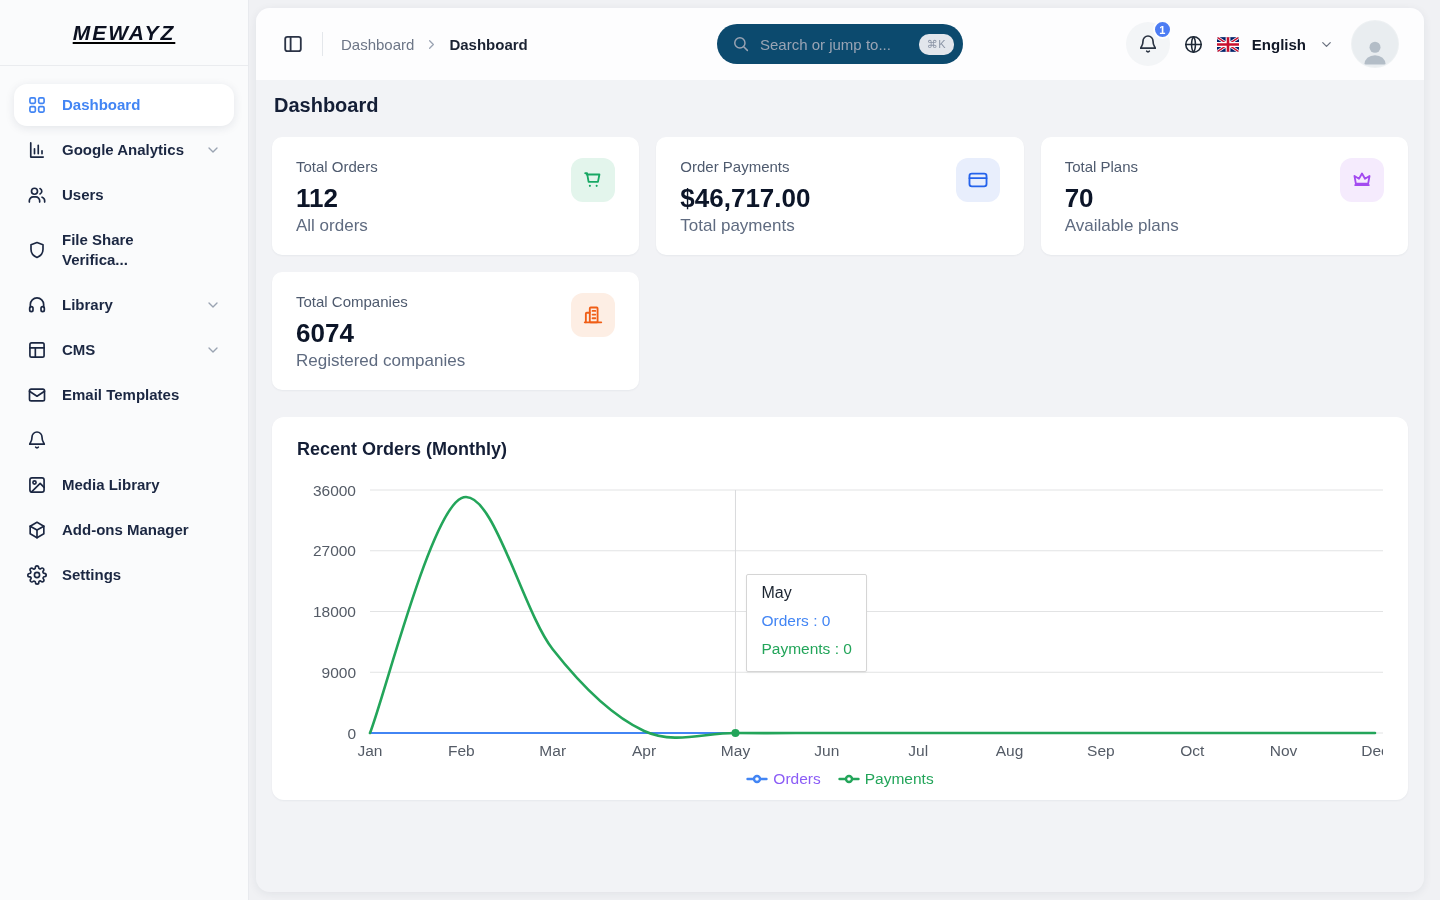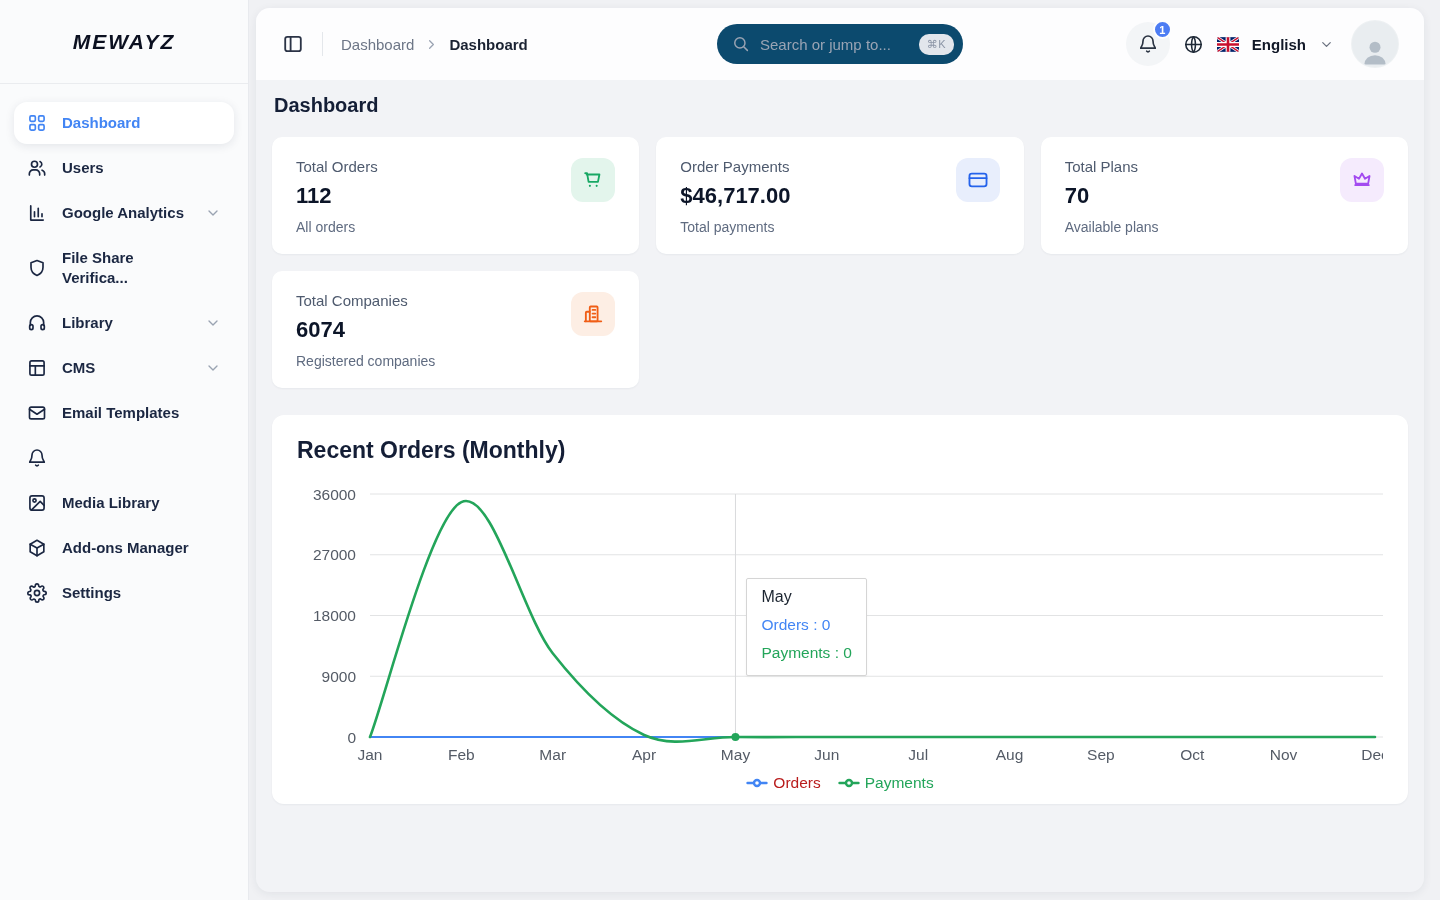--- a/index.html
+++ b/index.html
@@ -2,22 +2,22 @@
 <html><head>
 <meta charset="utf-8">
 <style>
   * { margin:0; padding:0; box-sizing:border-box; }
   html,body { width:1440px; height:900px; overflow:hidden;
     font-family:"Liberation Sans","DejaVu Sans",sans-serif; background:#f0f1f4; }
 
   
   .sidebar { position:fixed; left:0; top:0; bottom:0; width:249px;
     background:#fafbfc; border-right:1px solid #e8eaee; z-index:5; }
-  .logo-wrap { height:84px; display:flex; align-items:center; justify-content:center;
-    border-bottom:1px solid #eaecef; }
+  .logo-wrap { height:66px; display:flex; align-items:center; justify-content:center;
+    border-bottom:1px solid #eaecef;text-decoration:underline; }
   .logo { font-size:21px; font-weight:800; font-style:italic; letter-spacing:2px; color:#0b1020; }
   .nav { padding:18px 14px; display:flex; flex-direction:column; gap:3px; }
   .nav-item { display:flex; align-items:center; gap:15px; padding:11px 13px;
     border-radius:13px; color:#1b2742; font-weight:700; font-size:15px; cursor:pointer; }
   .nav-item .nav-label { max-width:138px; line-height:1.32; }
   .nav-item.active { background:#ffffff; color:#4285f4; box-shadow:0 2px 10px rgba(25,39,70,.10); }
   .nav-item .ic { flex:0 0 auto; }
   .nav-chevron { margin-left:auto; color:#9aa3b2; display:flex; }
 
   
@@ -56,28 +56,28 @@
     color:#b3bdc7; margin-left:5px; cursor:pointer; box-shadow:0 0 0 1px #eef1f3; }
 
   
   .content { padding:8px 16px; }
   .page-title { font-size:20px; font-weight:800; color:#141e36; margin:6px 0 20px 2px; }
 
   .stats { display:grid; grid-template-columns:repeat(3,1fr); gap:17px; }
   .stat-card { background:#fff; border-radius:10px; padding:21px 24px 19px;
     position:relative; box-shadow:0 1px 2px rgba(23,31,51,.05); }
   .stat-label { font-size:15px; color:#4e5a6e; }
-  .stat-value { font-size:22px; font-weight:800; color:#0c1528; margin-top:8px; }
-  .stat-sub { font-size:14px; color:#5f6b80; margin-top:10px; }
+  .stat-value { font-size:26px; font-weight:800; color:#0c1528; margin-top:8px; }
+  .stat-sub { font-size:17px; color:#5f6b80; margin-top:2px; }
   .chip { position:absolute; top:21px; right:24px; width:44px; height:44px;
     border-radius:12px; display:flex; align-items:center; justify-content:center; }
 
   .chart-card { background:#fff; border-radius:12px; margin-top:27px;
     padding:22px 25px 12px; box-shadow:0 1px 2px rgba(23,31,51,.05); }
-  .chart-title { font-size:23px; font-weight:800; color:#141e36; }
+  .chart-title { font-size:18px; font-weight:800; color:#141e36; }
   .chart-wrap { position:relative; margin-top:14px; height:296px; }
   .chart-wrap svg.plot { position:absolute; inset:0; }
   svg text.tick { font-family:"Liberation Sans","DejaVu Sans",sans-serif;
     font-size:15.5px; fill:#545b66; }
 
   .tooltip { position:absolute; background:#fff; border:1px solid #d5d5d5;
     border-radius:2px; padding:9px 14px 13px; min-width:100px; z-index:2;
     box-shadow:0 1px 3px rgba(0,0,0,.04); }
   .tooltip .t-title { font-size:16px; color:#1b2430; font-weight:500; }
   .tooltip .t-line { font-size:15.5px; margin-top:10px; white-space:nowrap; }
@@ -97,40 +97,40 @@
         <svg class="ic" width="20" height="20" viewBox="0 0 24 24" fill="none" stroke="currentColor" stroke-width="2" stroke-linecap="round" stroke-linejoin="round">
           <rect x="3.5" y="3.5" width="6.5" height="6.5" rx="1.5"></rect>
           <rect x="14" y="3.5" width="6.5" height="6.5" rx="1.5"></rect>
           <rect x="3.5" y="14" width="6.5" height="6.5" rx="1.5"></rect>
           <rect x="14" y="14" width="6.5" height="6.5" rx="1.5"></rect>
         </svg>
         <span class="nav-label">Dashboard</span>
       </div>
       <div class="nav-item">
         <svg class="ic" width="20" height="20" viewBox="0 0 24 24" fill="none" stroke="currentColor" stroke-width="2" stroke-linecap="round" stroke-linejoin="round">
+          <path d="M4.5 3.5v17h15"></path>
+          <line x1="9" y1="16.5" x2="9" y2="10.5"></line>
+          <line x1="13.5" y1="16.5" x2="13.5" y2="6.5"></line>
+          <line x1="18" y1="16.5" x2="18" y2="13"></line>
+        </svg>
+        <span class="nav-label">Google Analytics</span>
+        <span class="nav-chevron">
+          <svg class="ic" width="16" height="16" viewBox="0 0 24 24" fill="none" stroke="currentColor" stroke-width="2" stroke-linecap="round" stroke-linejoin="round">
+            <polyline points="6 9 12 15 18 9"></polyline>
+          </svg>
+        </span>
+      </div>
+      <div class="nav-item">
+        <svg class="ic" width="20" height="20" viewBox="0 0 24 24" fill="none" stroke="currentColor" stroke-width="2" stroke-linecap="round" stroke-linejoin="round">
           <circle cx="9" cy="7.5" r="3.6"></circle>
           <path d="M2.8 20.5v-1.6a4.6 4.6 0 0 1 4.6-4.6h3.2a4.6 4.6 0 0 1 4.6 4.6v1.6"></path>
           <path d="M15.6 4.2a3.6 3.6 0 0 1 0 6.6"></path>
           <path d="M21.2 20.5v-1.6a4.6 4.6 0 0 0-3.1-4.3"></path>
         </svg>
         <span class="nav-label">Users</span>
-      </div>
-      <div class="nav-item">
-        <svg class="ic" width="20" height="20" viewBox="0 0 24 24" fill="none" stroke="currentColor" stroke-width="2" stroke-linecap="round" stroke-linejoin="round">
-          <path d="M4.5 3.5v17h15"></path>
-          <line x1="9" y1="16.5" x2="9" y2="10.5"></line>
-          <line x1="13.5" y1="16.5" x2="13.5" y2="6.5"></line>
-          <line x1="18" y1="16.5" x2="18" y2="13"></line>
-        </svg>
-        <span class="nav-label">Google Analytics</span>
-        <span class="nav-chevron">
-          <svg class="ic" width="16" height="16" viewBox="0 0 24 24" fill="none" stroke="currentColor" stroke-width="2" stroke-linecap="round" stroke-linejoin="round">
-            <polyline points="6 9 12 15 18 9"></polyline>
-          </svg>
-        </span>
       </div>
       <div class="nav-item">
         <svg class="ic" width="20" height="20" viewBox="0 0 24 24" fill="none" stroke="currentColor" stroke-width="2" stroke-linecap="round" stroke-linejoin="round">
           <path d="M12 3l7.2 2.8v5.4c0 4.9-3.4 8.3-7.2 9.8-3.8-1.5-7.2-4.9-7.2-9.8V5.8z"></path>
         </svg>
         <span class="nav-label">File Share Verifica...</span>
       </div>
       <div class="nav-item">
         <svg class="ic" width="20" height="20" viewBox="0 0 24 24" fill="none" stroke="currentColor" stroke-width="2" stroke-linecap="round" stroke-linejoin="round">
           <path d="M4 15v-3.5a8 8 0 0 1 16 0V15"></path>
@@ -355,21 +355,21 @@
             <path d="M73,259C88.2,219.8 133.9,38.0 164.4,24.1C194.8,10.1 225.3,136.5 255.7,175.3C286.2,214.1 316.6,243.0 347.1,257.0C377.5,270.9 408.0,258.7 438.5,259.0C468.9,259.3 499.4,259.0 529.8,259.0C560.3,259.0 590.7,259.0 621.2,259.0C651.6,259.0 682.1,259.0 712.5,259.0C743.0,259.0 773.5,259.0 803.9,259.0C834.4,259.0 864.8,259.0 895.3,259.0C925.7,259.0 956.2,259.0 986.6,259.0C1017.1,259.0 1062.8,259.0 1078.0,259.0" fill="none" stroke="#23a55a" stroke-width="2.6" stroke-linecap="round"></path>
             <circle cx="438.45454545454544" cy="259" r="4" fill="#23a55a"></circle>
           </svg>
         <div class="tooltip" id="tooltip" style="left: 449.455px; top: 100px;">
           <div class="t-title">May</div>
         <div class="t-line" style="color: rgb(66, 133, 244);">Orders : 0</div>
             <div class="t-line" style="color: rgb(35, 165, 90);">Payments : 0</div>
           </div>
       </div>
       <div class="legend" id="legend">
-          <span class="legend-item" style="color: #b91c1c;">
+          <span class="legend-item" style="color: #8b5cf6;">
             <svg width="22" height="12" viewBox="0 0 22 12">
               <line x1="1.5" y1="6" x2="20.5" y2="6" stroke="#4285f4" stroke-width="2.4" stroke-linecap="round"></line>
               <circle cx="11" cy="6" r="3" fill="#ffffff" stroke="#4285f4" stroke-width="2.4"></circle>
             </svg>
             <span>Orders</span>
           </span>
           <span class="legend-item" style="color: rgb(35, 165, 90);">
             <svg width="22" height="12" viewBox="0 0 22 12">
               <line x1="1.5" y1="6" x2="20.5" y2="6" stroke="#23a55a" stroke-width="2.4" stroke-linecap="round"></line>
               <circle cx="11" cy="6" r="3" fill="#ffffff" stroke="#23a55a" stroke-width="2.4"></circle>

